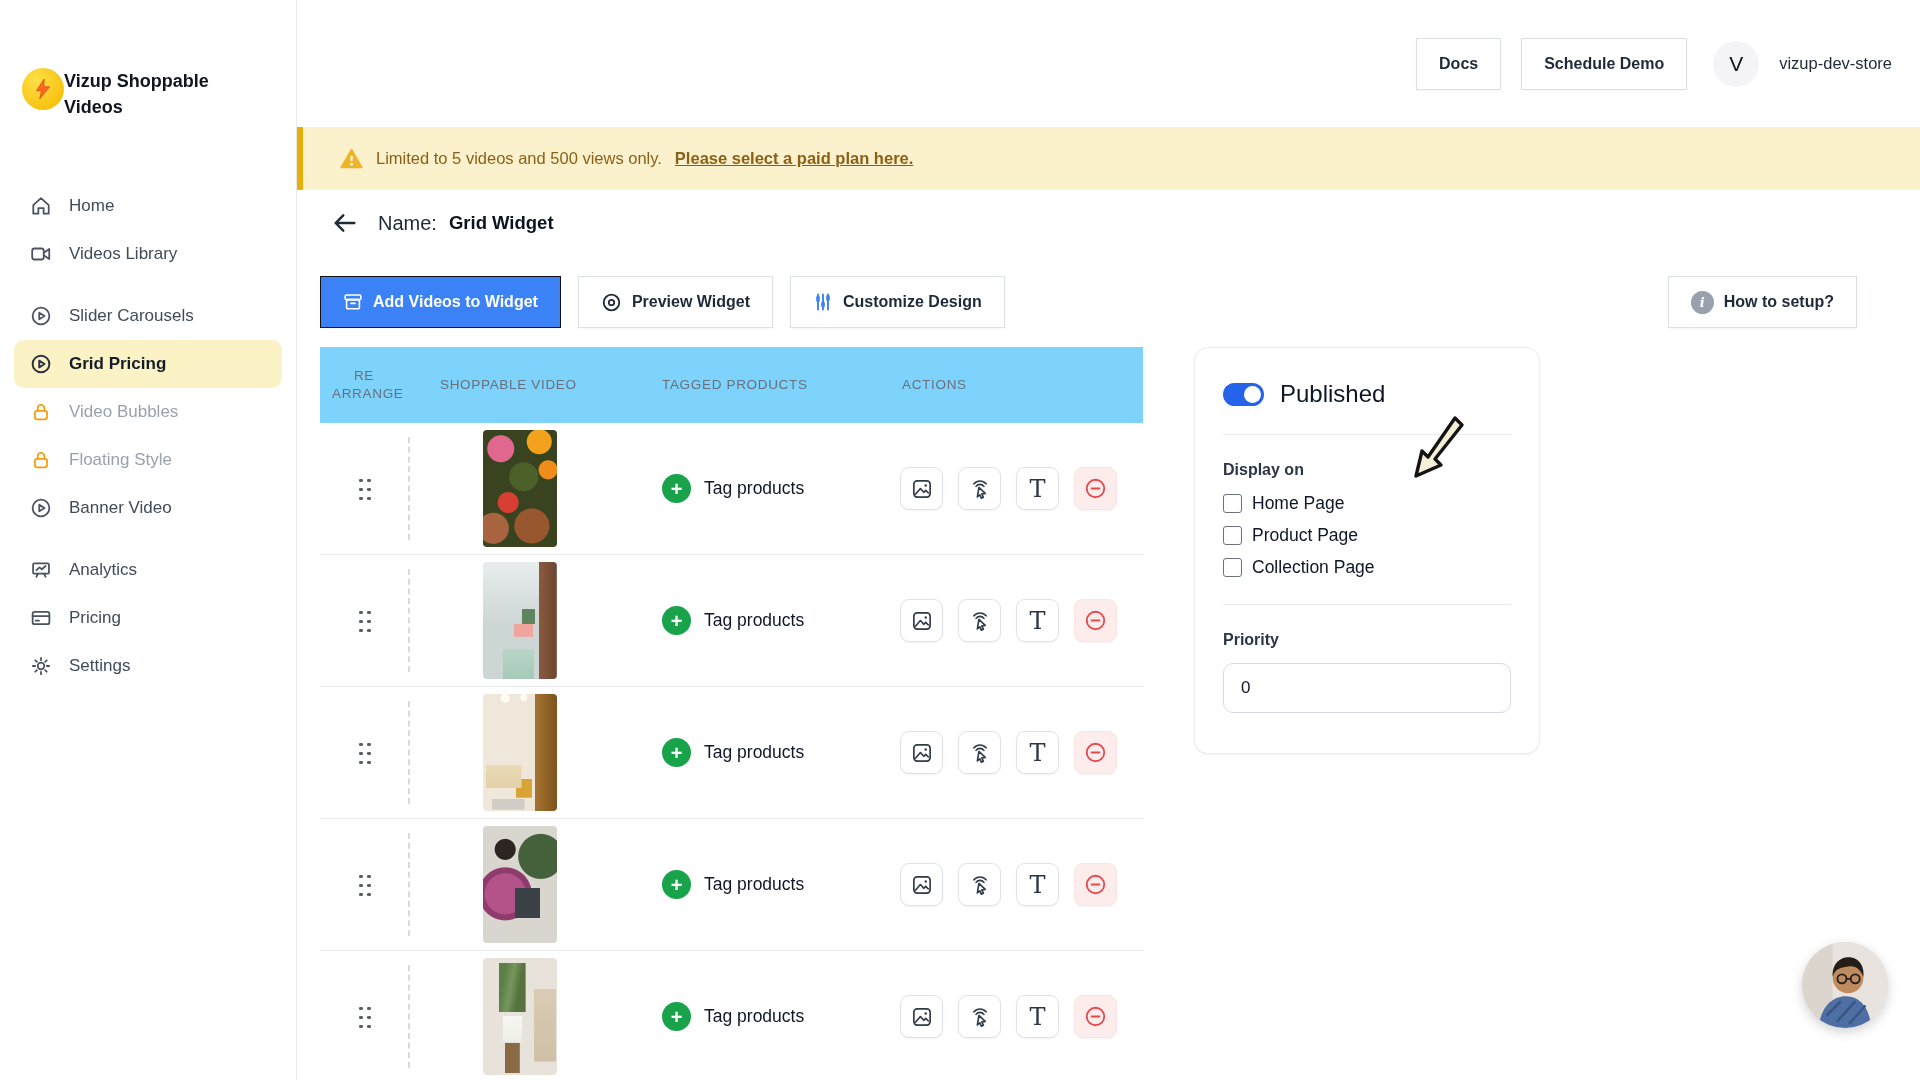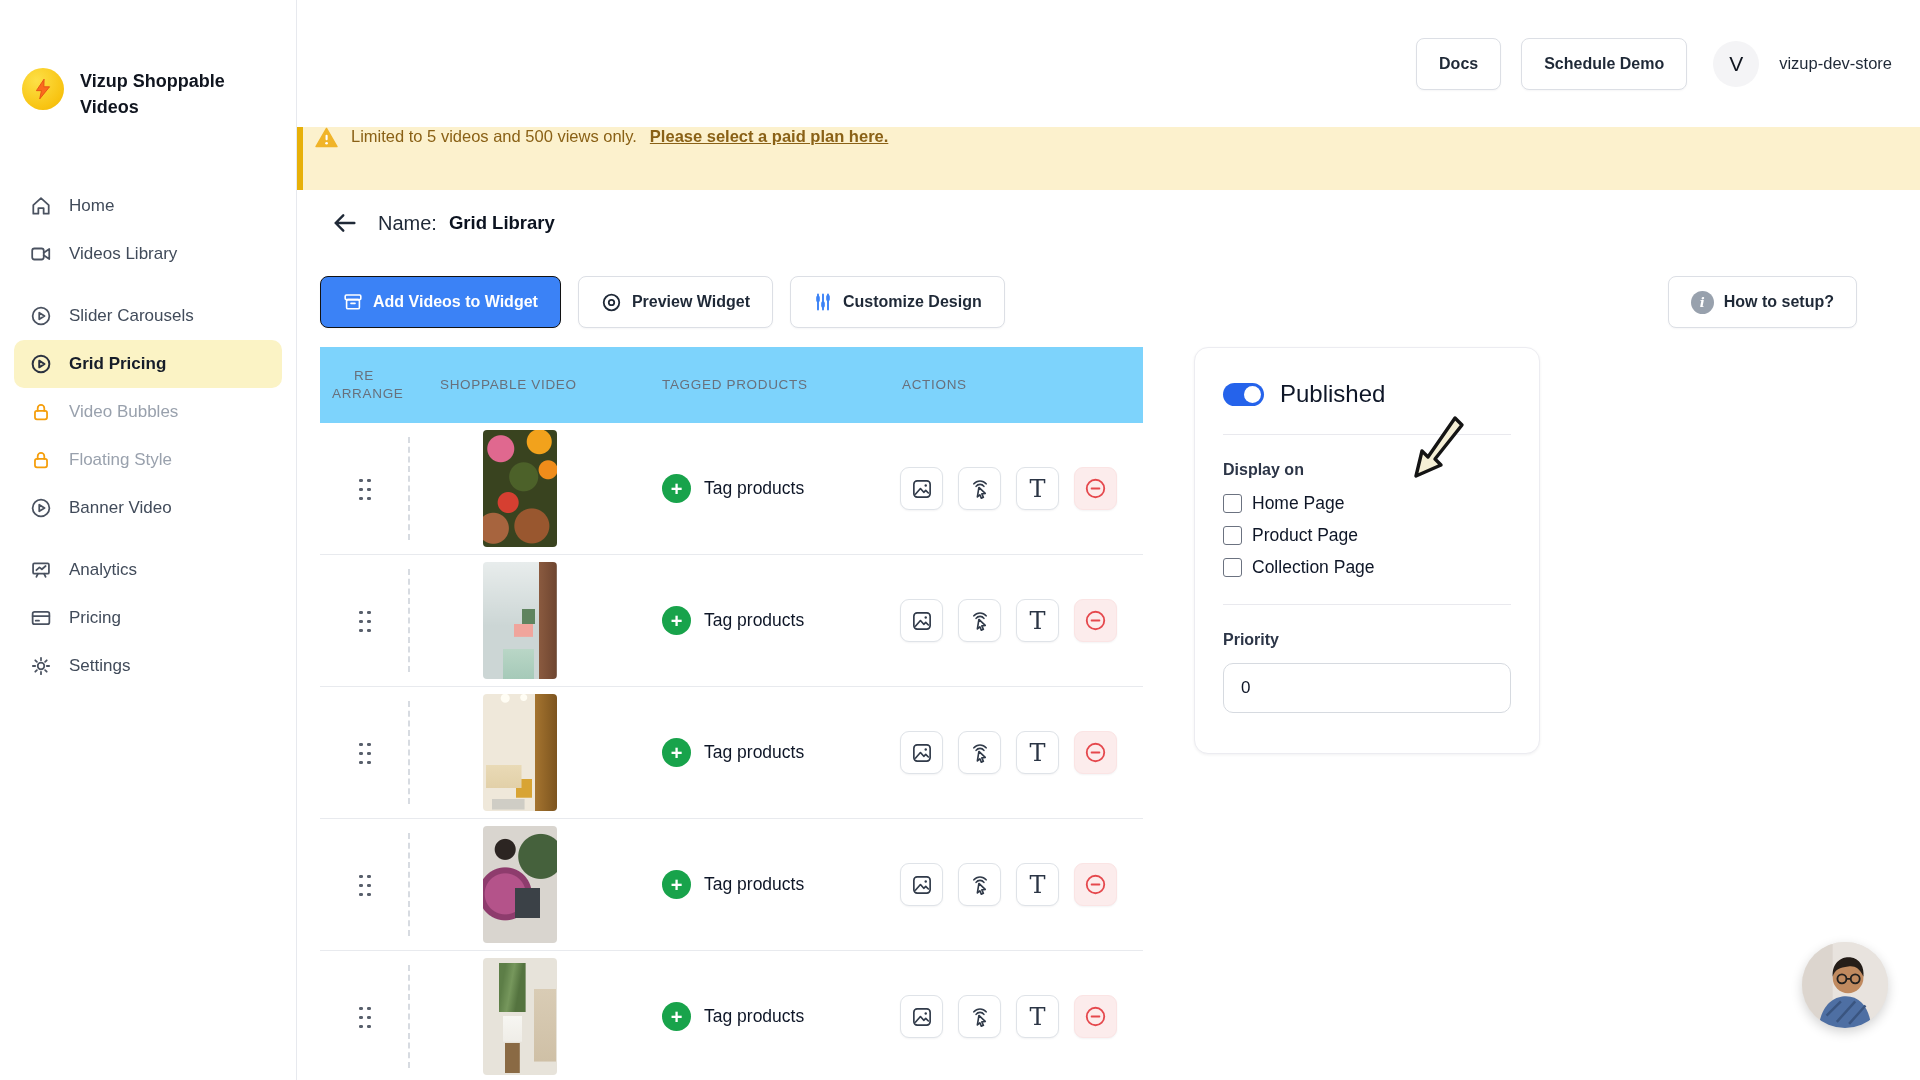--- a/index.html
+++ b/index.html
@@ -9,21 +9,21 @@
     background:#ffffff; color:#1f2937;
     position:relative; overflow:hidden;
   }
   svg { display:block; }
 
   
   .sidebar {
     position:absolute; left:0; top:0; bottom:0; width:297px;
     background:#fff; border-right:1px solid #e7e9ee; padding:68px 14px 0 14px;
   }
-  .brand { display:flex; gap:16px; align-items:flex-start; padding-left:8px; }
+  .brand { display:flex; align-items:flex-start; padding-left:8px; }
   .brand-logo {
     width:42px; height:42px; border-radius:50%; flex:0 0 42px;
     background:radial-gradient(circle at 35% 30%, #fde047, #f8c311 70%, #eab308);
     display:flex; align-items:center; justify-content:center;
   }
   .brand-title { font-size:18px; font-weight:700; color:#10151f; line-height:1.45; width:170px; }
   .nav { margin-top:62px; display:flex; flex-direction:column; }
   .nav-item {
     display:flex; align-items:center; gap:17px;
     height:48px; padding:0 16px; border-radius:10px;
@@ -37,37 +37,37 @@
   .nav-item.locked .nicon { color:#f59e0b; }
 
   
   .topbar {
     position:absolute; left:297px; right:0; top:0; height:127px;
     display:flex; align-items:center; justify-content:flex-end; gap:20px; padding-right:28px;
     background:#fff;
   }
   .btn {
     display:inline-flex; align-items:center; gap:10px;
-    background:#fff; border:1px solid #dcdfe5; border-radius:8px;
+    background:#fff; border:1px solid #dcdfe5; border-radius:0;
     padding:0 22px; height:52px; font-size:16px; font-weight:700; color:#1f2937;
     font-family:"Liberation Sans", sans-serif; cursor:pointer;
     box-shadow:0 1px 2px rgba(16,24,40,.04);
   }
   .store-avatar {
     width:46px; height:46px; border-radius:50%; background:#f4f4f6;
     display:flex; align-items:center; justify-content:center;
     font-size:21px; color:#10151f; margin-left:6px;
   }
   .store-name { font-size:16.5px; color:#1f2937; }
 
   
   .banner {
     position:absolute; left:297px; right:0; top:127px; height:63px;
     background:#fcf1cd; border-left:6px solid #e7b008;
-    display:flex; gap:13px; padding-left:12px;
+    display:flex; align-items:center; gap:13px; padding-left:37px;
     font-size:16.5px; color:#8a6116;
   }
   .banner a { color:#8a6116; font-weight:600; text-decoration:underline; cursor:pointer; }
 
   
   .name-row {
     position:absolute; left:330px; top:208px;
     display:flex; align-items:center; gap:18px;
   }
   .back-btn { cursor:pointer; width:30px; height:30px; display:flex; align-items:center; justify-content:center; }
@@ -356,21 +356,21 @@
   <a>Please select a paid plan here.</a>
 </div>
 
 <div class="name-row">
   <span class="back-btn">
     <svg width="28" height="28" viewBox="0 0 24 24" fill="none" stroke="#1f2937" stroke-width="2.1" stroke-linecap="round" stroke-linejoin="round">
       <path d="M20 12 H4 M10.5 5.5 L4 12 L10.5 18.5"></path>
     </svg>
   </span>
   <span class="name-label">Name:</span>
-  <span class="widget-name">Grid Library</span>
+  <span class="widget-name">Grid Widget</span>
 </div>
 
 <div class="actions-row">
   <button class="btn btn-primary">
     <span>
       <svg width="20" height="20" viewBox="0 0 20 20" fill="none" stroke="#fff" stroke-width="1.6" stroke-linejoin="round" stroke-linecap="round">
         <rect x="2.2" y="3" width="15.6" height="4.6" rx="1.2"></rect>
         <rect x="3.6" y="7.6" width="12.8" height="9.2" rx="1.4"></rect>
         <path d="M8 11.4 H12"></path>
       </svg>

